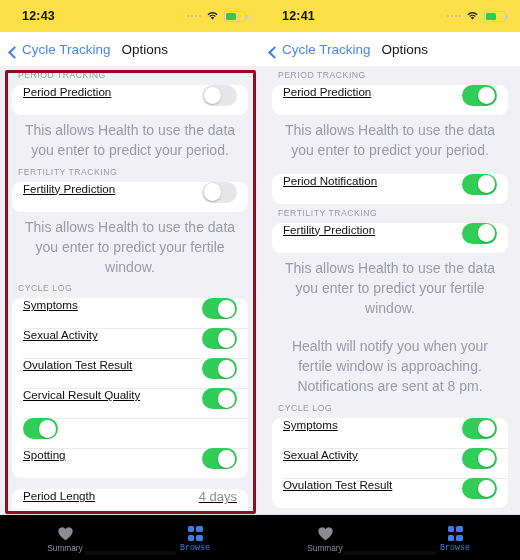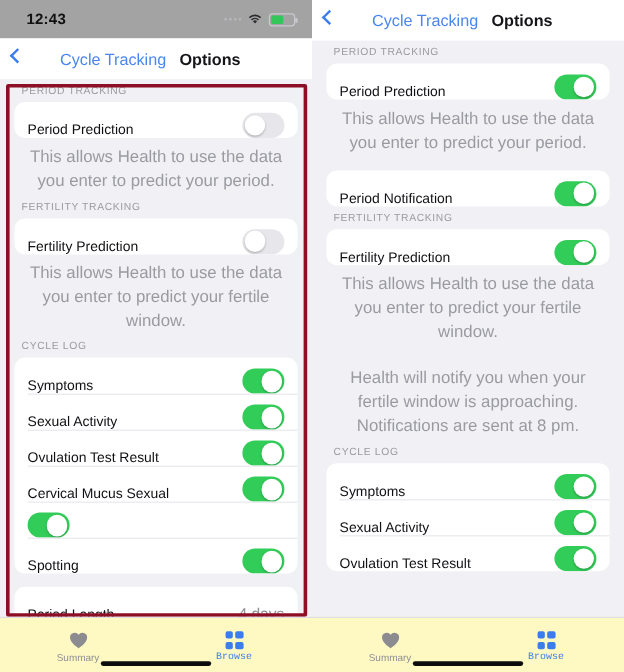--- a/index.html
+++ b/index.html
@@ -13,21 +13,21 @@
   .phone {
     width: 260px; height: 560px;
     position: relative;
     background: #f1f1f5;
     display: flex; flex-direction: column;
     overflow: hidden;
   }
 
   
   .statusbar {
-    height: 32px; background: #a3a3a3;
+    height: 32px; background: #fde047;
     display: flex; align-items: center;
     padding: 0 14px 0 22px;
     flex: none;
   }
   .status-time {
     font-size: 12.5px; font-weight: bold; color: #111;
     letter-spacing: .2px;
   }
   .status-right { margin-left: auto; display: flex; align-items: center; gap: 5px; }
   .sig-dots { display: flex; gap: 1.5px; align-items: flex-end; }
@@ -43,48 +43,49 @@
     width: 2px; height: 4px; background: #c9c9cf; border-radius: 0 1px 1px 0;
   }
   .batt i { display: block; height: 100%; width: 58%; background: #33c75a; border-radius: 1.5px; }
 
   
   .navbar {
     height: 34px; background: #ffffff;
     display: flex; align-items: center;
     padding: 0 10px; flex: none;
   }
-  .back-group { display: flex; align-items: flex-start; cursor: pointer; gap: 28px; }
+  .back-group { display: flex; align-items: flex-end; cursor: pointer; }
   .chev {
     width: 9px; height: 9px; border-left: 2.2px solid #3a7dec;
     border-bottom: 2.2px solid #3a7dec; transform: rotate(45deg);
     margin-right: 3px;
   }
   .back-label { font-size: 13.5px; color: #4a86ee; }
-  .nav-title { font-size: 13.5px; font-weight: bold; color: #15151a; margin-left: 11px; }
+  .nav-title { font-size: 13.5px; font-weight: normal; color: #15151a; margin-left: 11px; }
 
   
   .body {
     flex: 1 1 auto; background: #f1f1f5;
     overflow: hidden; position: relative;
     padding: 0 0 0 0;
   }
   .inner { padding: 0 12px; }
 
   .group-header {
     font-size: 8.6px; color: #9a9aa2; letter-spacing: .55px;
     padding: 4px 6px 5px 6px; text-transform: uppercase;
   }
   .card {
     background: #ffffff; border-radius: 9px; overflow: hidden;
   }
   .row {
-    display: flex; align-items: flex-end;
+    display: flex; align-items: flex-start;
     min-height: 30px; padding: 0 11px;
     position: relative;
+    text-decoration: underline;
   }
   .row + .row::before {
     content: ""; position: absolute; left: 11px; right: 0; top: 0;
     height: 1px; background: #e9e9ee;
   }
   .row-label { font-size: 11.6px; color: #101014; flex: 1 1 auto; }
   .row-value { font-size: 13px; color: #8e8e94; }
   .footnote {
     font-size: 14px; color: #9a9aa2; line-height: 1.42;
     padding: 6px 7px 2px 7px;
@@ -107,21 +108,21 @@
 
   
   .highlight {
     position: absolute; left: 5px; top: 4px; right: 4px; bottom: 0;
     border: 3px solid #8c0f26; border-radius: 2px;
     pointer-events: none; z-index: 5;
   }
 
   
   .tabbar {
-    height: 46px; background: #fef9c3;
+    height: 46px; background: #000000;
     border-top: 1px solid #dedee3;
     display: flex; flex: none; position: relative;
   }
   .tab {
     flex: 1 1 0; display: flex; flex-direction: column;
     align-items: center; justify-content: center; gap: 2px;
     cursor: pointer; padding-top: 3px;
   }
   .tab-label { font-size: 8.3px; color: #8e8e94; }
   .tab.active .tab-label { color: #3a7dec; font-family: Liberation Mono, monospace; }
@@ -202,21 +203,21 @@
                 <div class="knob"></div>
               </div>
             </div>
             <div class="row">
               <div class="row-label">Ovulation Test Result</div>
               <div class="switch on">
                 <div class="knob"></div>
               </div>
             </div>
             <div class="row">
-              <div class="row-label">Cervical Mucus Sexual</div>
+              <div class="row-label">Cervical Result Quality</div>
               <div class="switch on">
                 <div class="knob"></div>
               </div>
             </div>
             <div class="row">
               <div class="switch on">
                 <div class="knob"></div>
               </div>
             </div>
             <div class="row">
@@ -251,20 +252,41 @@
             <i></i>
             <i></i>
             <i></i>
           </span>
           <span class="tab-label">Browse</span>
         </div>
         <div class="home-ind"></div>
       </div>
     </div>
     <div class="phone">
+      <div class="statusbar">
+        <div class="status-time">12:41</div>
+        <div class="status-right">
+          <div class="sig-dots">
+            <i></i>
+            <i></i>
+            <i></i>
+            <i></i>
+          </div>
+          <div class="wifi">
+            <svg viewBox="0 0 16 12" width="13" height="10">
+              <path d="M8 10.3 5.9 8a3 3 0 0 1 4.2 0L8 10.3z" fill="#2a2a2e"></path>
+              <path d="M3.9 6.1a5.9 5.9 0 0 1 8.2 0l-1.1 1.2a4.3 4.3 0 0 0-6 0L3.9 6.1z" fill="#2a2a2e"></path>
+              <path d="M1.7 3.8a9 9 0 0 1 12.6 0l-1.1 1.2a7.4 7.4 0 0 0-10.4 0L1.7 3.8z" fill="#2a2a2e"></path>
+            </svg>
+          </div>
+          <div class="batt">
+            <i></i>
+          </div>
+        </div>
+      </div>
       <div class="navbar">
         <div class="back-group">
           <span class="chev"></span>
           <span class="back-label">Cycle Tracking</span>
         </div>
         <div class="nav-title">Options</div>
       </div>
       <div class="body">
         <div class="inner">
           <div class="group-header">PERIOD TRACKING</div>

